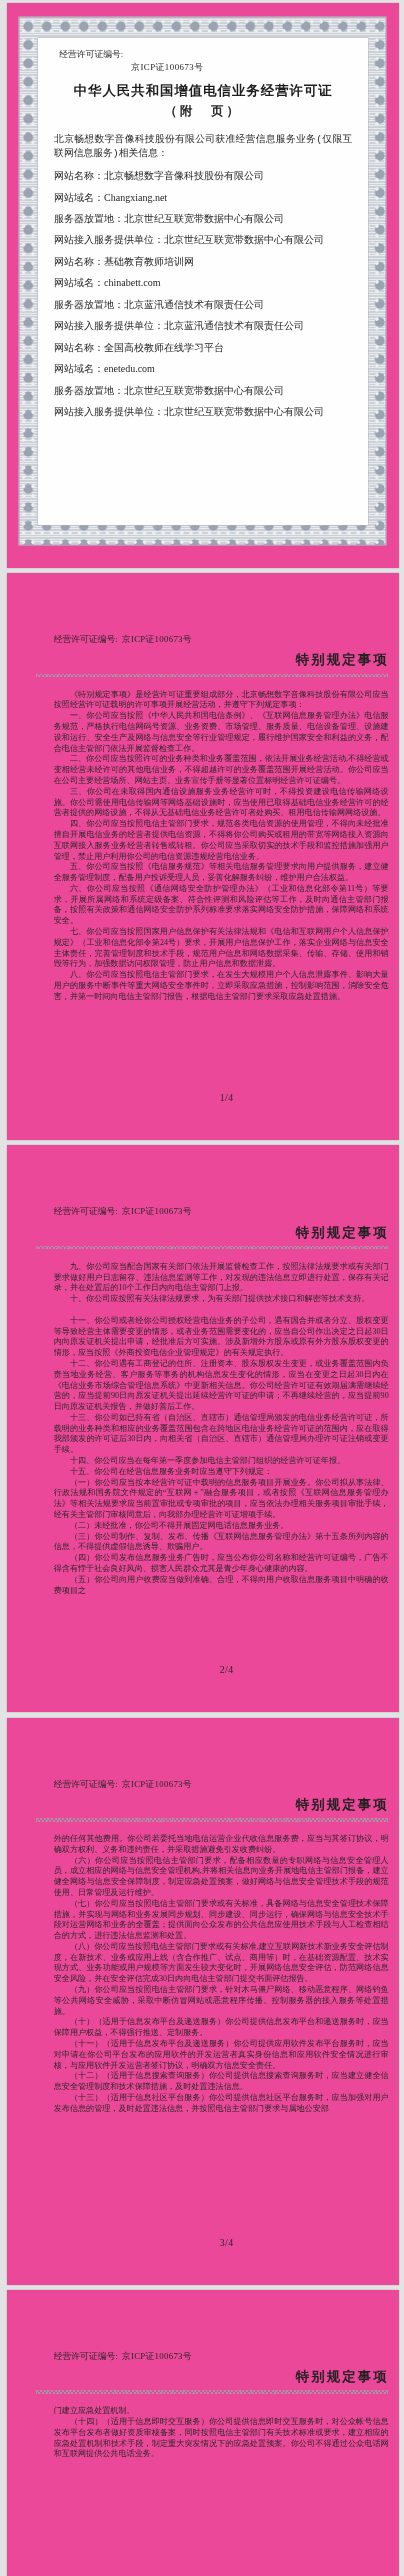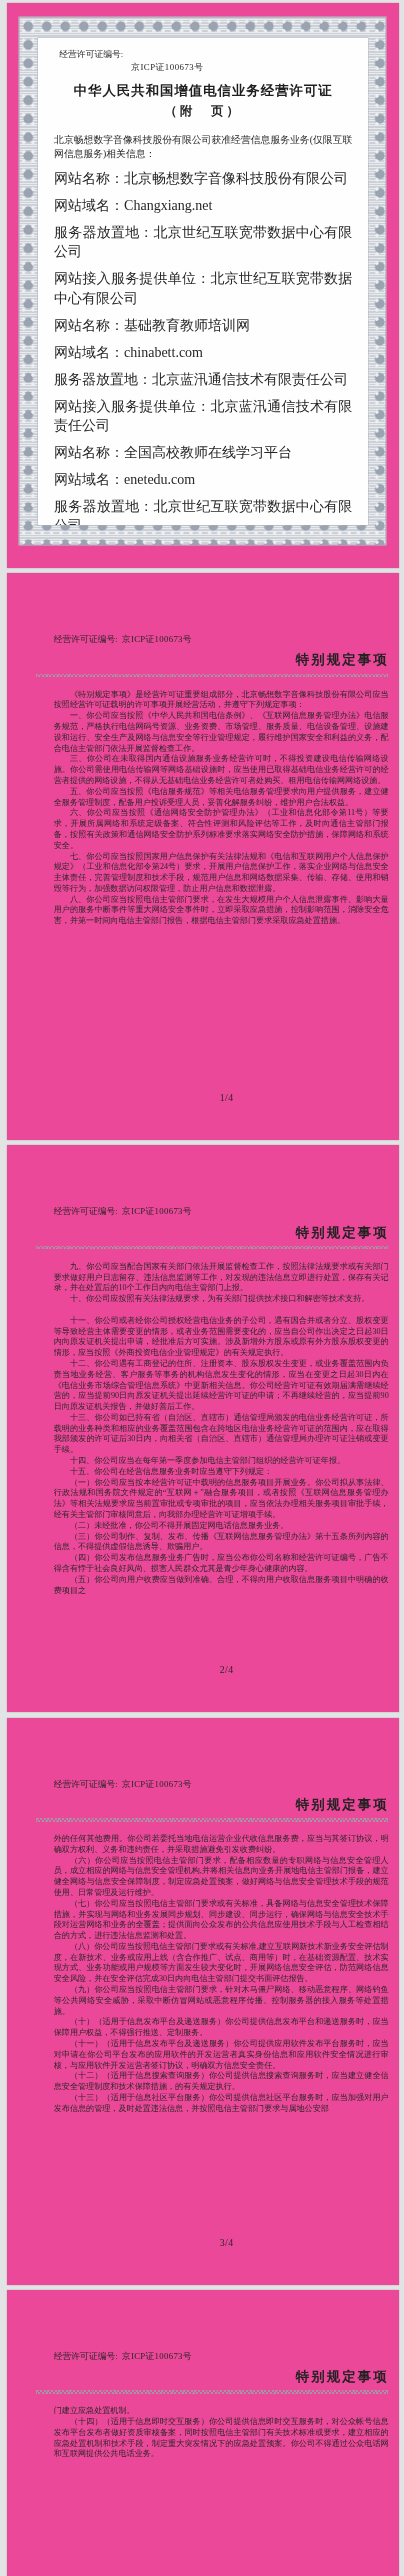--- a/index.html
+++ b/index.html
@@ -43,22 +43,22 @@
   .cover-head{margin:3.1px 0 1px 5.2px; font-size:8.8px;}
   .cover-number{margin:1px 0 7.2px 77px; font-size:8.8px; letter-spacing:0.5px;}
   .cover-title{
     text-align:center; font-size:13.4px; font-weight:bold;
     letter-spacing:1px; margin:5.2px 0 3.1px 0; color:#1e1e1e;
   }
   .cover-subtitle{
     text-align:center; font-size:12.4px; font-weight:bold;
     letter-spacing:3.1px; margin:2.1px 0 13.4px 0;
   }
-  .cover-intro{font-size:9.8px; line-height:1.42; margin:0 0 8.2px 0; text-align:justify;}
-  .entry{font-size:14px; line-height:1.38; margin:0 0 7.7px 0; text-align:justify;}
+  .cover-intro{font-size:9.8px; line-height:1.42; margin:0 0 8.2px 0; text-align:justify;font-family:Liberation Mono, monospace;}
+  .entry{font-size:10px; line-height:1.38; margin:0 0 7.7px 0; text-align:justify;}
 
   
   .prov-inner{padding:61px 10px 0 47px;}
   .prov-headrow{font-size:8.8px; margin-bottom:5.2px;}
   .prov-number{margin-left:4.1px; letter-spacing:0.3px;}
   .prov-title{
     text-align:right; font-size:13.4px; font-weight:bold;
     letter-spacing:2.1px; margin:1px 0 4.1px 0; color:#222;
   }
   .wavy{
@@ -127,21 +127,23 @@
     <div class="prov-inner">
       <div class="prov-headrow">
         <span>经营许可证编号:</span><span class="prov-number">京ICP证100673号</span>
       </div>
       <div class="prov-title">特别规定事项</div>
       <div class="wavy"></div>
       <div class="prov-body">
 
       <p class="para">《特别规定事项》是经营许可证重要组成部分，北京畅想数字音像科技股份有限公司应当按照经营许可证载明的许可事项开展经营活动，并遵守下列规定事项：</p>
           <p class="para">一、你公司应当按照《中华人民共和国电信条例》、《互联网信息服务管理办法》电信服务规范，严格执行电信网码号资源、业务资费、市场管理、服务质量、电信设备管理、设施建设和运行、安全生产及网络与信息安全等行业管理规定，履行维护国家安全和利益的义务，配合电信主管部门依法开展监督检查工作。</p>
+          <p class="para">二、你公司应当按照许可的业务种类和业务覆盖范围，依法开展业务经营活动,不得经营或变相经营未经许可的其他电信业务，不得超越许可的业务覆盖范围开展经营活动。你公司应当在公司主要经营场所、网站主页、业务宣传手册等显著位置标明经营许可证编号。</p>
           <p class="para">三、你公司在未取得国内通信设施服务业务经营许可时，不得投资建设电信传输网络设施。你公司需使用电信传输网等网络基础设施时，应当使用已取得基础电信业务经营许可的经营者提供的网络设施，不得从无基础电信业务经营许可者处购买、租用电信传输网网络设施。</p>
+          <p class="para">四、你公司应当按照电信主管部门要求，规范各类电信资源的使用管理，不得向未经批准擅自开展电信业务的经营者提供电信资源，不得将你公司购买或租用的带宽等网络接入资源向互联网接入服务业务经营者转售或转租。你公司应当采取切实的技术手段和监控措施加强用户管理，禁止用户利用你公司的电信资源违规经营电信业务。</p>
           <p class="para">五、你公司应当按照《电信服务规范》等相关电信服务管理要求向用户提供服务，建立健全服务管理制度，配备用户投诉受理人员，妥善化解服务纠纷，维护用户合法权益。</p>
           <p class="para">六、你公司应当按照《通信网络安全防护管理办法》（工业和信息化部令第11号）等要求，开展所属网络和系统定级备案、符合性评测和风险评估等工作，及时向通信主管部门报备，按照有关政策和通信网络安全防护系列标准要求落实网络安全防护措施，保障网络和系统安全。</p>
           <p class="para">七、你公司应当按照国家用户信息保护有关法律法规和《电信和互联网用户个人信息保护规定》（工业和信息化部令第24号）要求，开展用户信息保护工作，落实企业网络与信息安全主体责任，完善管理制度和技术手段，规范用户信息和网络数据采集、传输、存储、使用和销毁等行为，加强数据访问权限管理，防止用户信息和数据泄露。</p>
           <p class="para">八、你公司应当按照电信主管部门要求，在发生大规模用户个人信息泄露事件、影响大量用户的服务中断事件等重大网络安全事件时，立即采取应急措施，控制影响范围，消除安全危害，并第一时间向电信主管部门报告，根据电信主管部门要求采取应急处置措施。</p>
         </div>
     </div>
     <div class="page-num">1/4</div>
   </div>
 
   <div class="page prov">
@@ -179,21 +181,21 @@
       <div class="wavy"></div>
       <div class="prov-body">
 
       <p class="para no-indent">外的任何其他费用。你公司若委托当地电信运营企业代收信息服务费，应当与其签订协议，明确双方权利、义务和违约责任，并采取措施避免引发收费纠纷。</p>
           <p class="para">（六）你公司应当按照电信主管部门要求，配备相应数量的专职网络与信息安全管理人员，成立相应的网络与信息安全管理机构,并将相关信息向业务开展地电信主管部门报备，建立健全网络与信息安全保障制度，制定应急处置预案，做好网络与信息安全管理技术手段的规范使用、日常管理及运行维护。</p>
           <p class="para">（七）你公司应当按照电信主管部门要求或有关标准，具备网络与信息安全管理技术保障措施，并实现与网络和业务发展同步规划、同步建设、同步运行，确保网络与信息安全技术手段对运营网络和业务的全覆盖；提供面向公众发布的公共信息应使用技术手段与人工检查相结合的方式，进行违法信息监测和处置。</p>
           <p class="para">（八）你公司应当按照电信主管部门要求或有关标准,建立互联网新技术新业务安全评估制度，在新技术、业务或应用上线（含合作推广、试点、商用等）时，在基础资源配置、技术实现方式、业务功能或用户规模等方面发生较大变化时，开展网络信息安全评估，防范网络信息安全风险，并在安全评估完成30日内向电信主管部门提交书面评估报告。</p>
           <p class="para">（九）你公司应当按照电信主管部门要求，针对木马僵尸网络、移动恶意程序、网络钓鱼等公共网络安全威胁，采取中断仿冒网站或恶意程序传播、控制服务器的接入服务等处置措施。</p>
           <p class="para">（十）（适用于信息发布平台及递送服务）你公司提供信息发布平台和递送服务时，应当保障用户权益，不得强行推送、定制服务。</p>
           <p class="para">（十一）（适用于信息发布平台及递送服务）你公司提供应用软件发布平台服务时，应当对申请在你公司平台发布的应用软件的开发运营者真实身份信息和应用软件安全情况进行审核，与应用软件开发运营者签订协议，明确双方信息安全责任。</p>
-          <p class="para">（十二）（适用于信息搜索查询服务）你公司提供信息搜索查询服务时，应当建立健全信息安全管理制度和技术保障措施，的有关规定执行。</p>
+          <p class="para">（十二）（适用于信息搜索查询服务）你公司提供信息搜索查询服务时，应当建立健全信息安全管理制度和技术保障措施，及时处置违法信息。</p>
           <p class="para">（十三）（适用于信息社区平台服务）你公司提供信息社区平台服务时，应当加强对用户发布信息的管理，及时处置违法信息，并按照电信主管部门要求与属地公安部</p>
         </div>
     </div>
     <div class="page-num">3/4</div>
   </div>
 
   <div class="page prov last">
     <div class="prov-inner">
       <div class="prov-headrow">
         <span>经营许可证编号:</span><span class="prov-number">京ICP证100673号</span>

